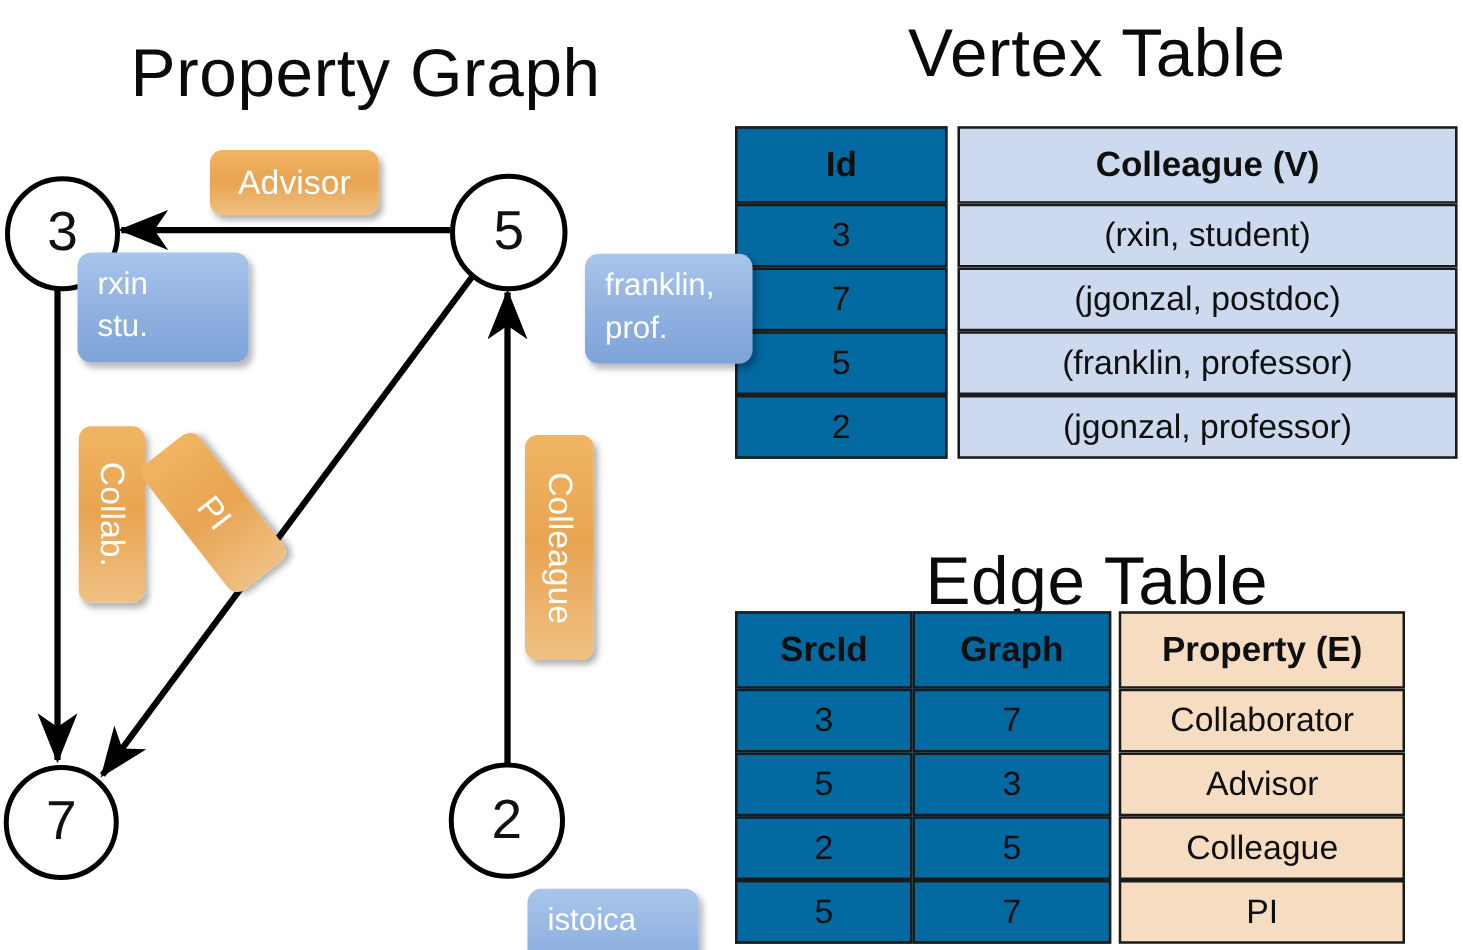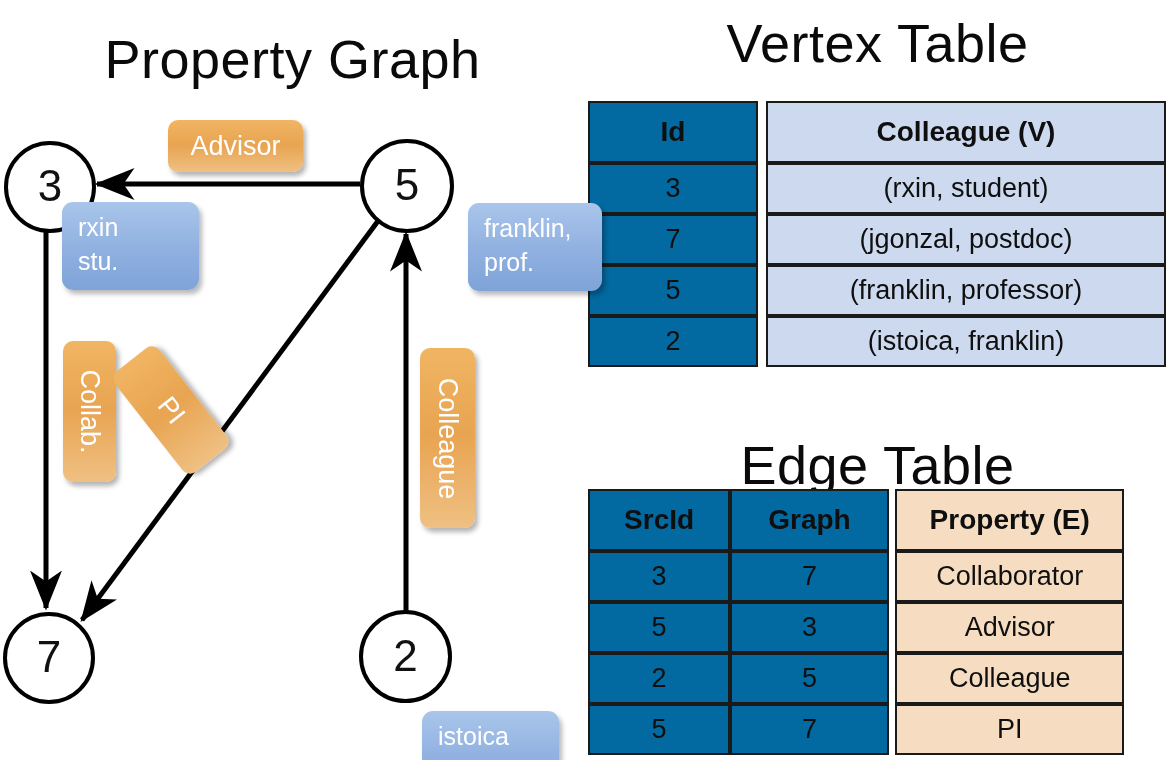--- a/index.html
+++ b/index.html
@@ -231,21 +231,21 @@
       <td class="v-prop">(jgonzal, postdoc)</td>
     </tr>
     <tr>
       <td>5</td>
       <td class="gapcol"></td>
       <td class="v-prop">(franklin, professor)</td>
     </tr>
     <tr>
       <td>2</td>
       <td class="gapcol"></td>
-      <td class="v-prop">(istoica, franklin)</td>
+      <td class="v-prop">(jgonzal, professor)</td>
     </tr>
   </tbody>
 </table>
 
 <div class="title" id="edge-title">Edge Table</div>
 
 <table class="tbl" id="edge-table">
   <colgroup>
     <col class="col-src">
       <col class="col-dst">

